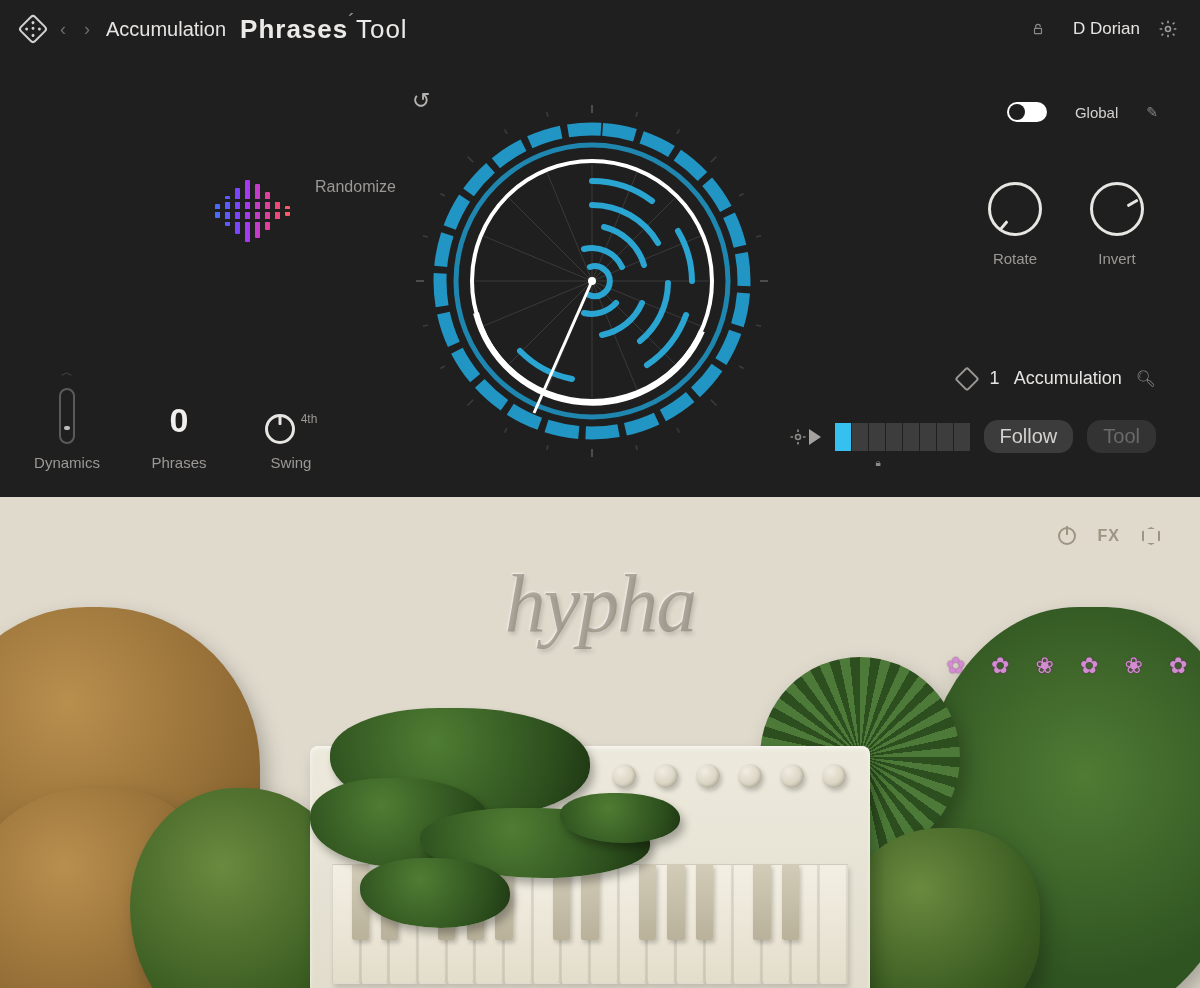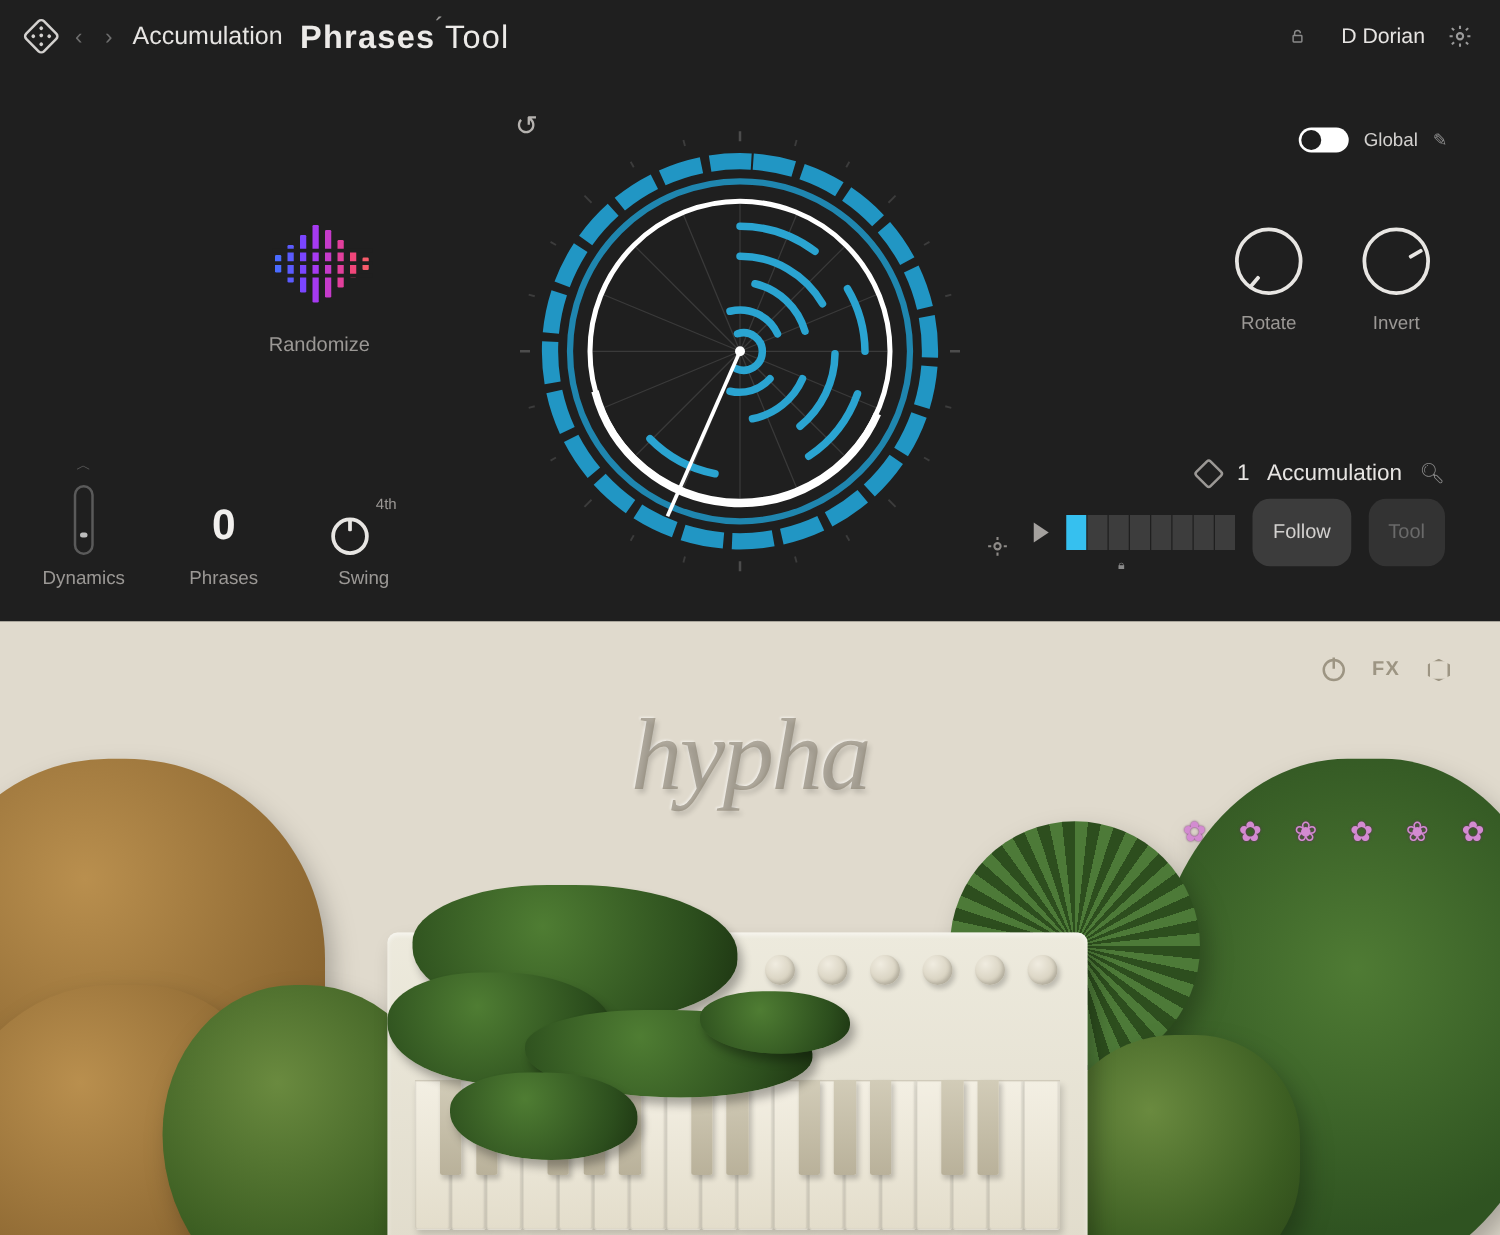--- a/index.html
+++ b/index.html
@@ -30,45 +30,45 @@
   .logo{flex:1;font-size:26px;letter-spacing:1px;font-weight:300;color:#eceae8;}
   .logo .bold{font-weight:700;}
   .lock{width:14px;height:14px;color:#8a8a8a;}
   .scale{font-size:17px;color:#e6e4e2;margin:0 4px 0 14px;cursor:pointer;}
   .gear{width:20px;height:20px;color:#9a9a9a;cursor:pointer;}
 
   .mainrow{flex:1;display:flex;position:relative;}
 
   
   .left{width:382px;display:flex;flex-direction:column;align-items:center;position:relative;}
-  .randwrap{position:absolute;top:120px;left:215px;display:flex;flex-direction:column;align-items:flex-end;gap:24px;cursor:pointer;}
+  .randwrap{position:absolute;top:120px;left:215px;display:flex;flex-direction:row;align-items:flex-start;gap:24px;cursor:pointer;}
   .rand-icon{width:76px;height:66px;position:relative;}
   .rand-icon .bar{position:absolute;width:5px;border-radius:1px;}
   .ctrl-row{position:absolute;bottom:26px;left:32px;display:flex;align-items:flex-end;gap:42px;}
   .ctrl{display:flex;flex-direction:column;align-items:center;gap:10px;min-width:70px;}
   .ctrl .lab{font-size:15px;color:var(--txt-dim);}
   .dyn{width:16px;height:56px;border:2px solid #5a5a5a;border-radius:9px;position:relative;}
   .dyn:before{content:"";position:absolute;bottom:12px;left:3px;right:3px;height:4px;background:#bdbdbd;border-radius:2px;}
   .chev-up{position:absolute;top:-24px;left:2px;color:#5a5a5a;font-size:12px;}
   .bigval{font-size:34px;font-weight:600;color:#f1efed;line-height:48px;}
-  .swing{display:flex;align-items:flex-start;gap:6px;}
+  .swing{display:flex;align-items:flex-end;gap:6px;}
   .sw-knob{width:30px;height:30px;border:3px solid #e8e6e3;border-radius:50%;position:relative;}
   .sw-knob:after{content:"";position:absolute;width:3px;height:9px;background:#e8e6e3;top:-1px;left:50%;transform:translateX(-50%);border-radius:1px;}
   .sup{font-size:12px;color:var(--txt-dim);position:relative;top:-18px;}
 
   
   .center{flex:0 0 420px;display:flex;align-items:center;justify-content:center;position:relative;}
   .undo{position:absolute;top:30px;left:30px;color:#b5b2af;font-size:22px;cursor:pointer;}
   .target-icon{position:absolute;bottom:50px;right:-6px;color:#8d8a87;cursor:pointer;}
   .radar{width:360px;height:360px;position:relative;margin-top:6px;}
   svg.radar-svg{width:100%;height:100%;}
 
   
   .right{flex:1;padding:44px 42px 0 0;position:relative;}
-  .glob-row{display:flex;align-items:center;justify-content:flex-end;gap:12px;}
+  .glob-row{display:flex;align-items:center;justify-content:flex-end;gap:28px;}
   .toggle{width:40px;height:20px;background:#fff;border-radius:20px;position:relative;cursor:pointer;}
   .toggle .knob{position:absolute;width:16px;height:16px;background:#1e1e1e;border-radius:50%;top:2px;left:2px;}
   .pencil{color:#8a8a8a;font-size:14px;cursor:pointer;}
   .knob-row{display:flex;gap:48px;justify-content:flex-end;margin-top:60px;margin-right:14px;}
   .knob{display:flex;flex-direction:column;align-items:center;gap:14px;}
   .kdial{width:54px;height:54px;border:3px solid #e8e6e3;border-radius:50%;position:relative;cursor:pointer;}
   .kdial:after{content:"";position:absolute;width:3px;height:12px;background:#e8e6e3;border-radius:1px;top:3px;left:50%;transform-origin:50% 24px;}
   .kdial.rotate:after{transform:translateX(-50%) rotate(-140deg);}
   .kdial.invert:after{transform:translateX(-50%) rotate(60deg);}
   .klab{font-size:15px;color:var(--txt-dim);}
@@ -78,21 +78,21 @@
   .seq-idx{font-size:18px;color:#e6e4e2;}
   .seq-name{font-size:18px;color:#e6e4e2;}
   .mag{color:#8a8a8a;font-size:16px;cursor:pointer;}
 
   .play-row{position:absolute;right:44px;bottom:44px;display:flex;align-items:center;gap:14px;}
   .play-btn{width:0;height:0;border-left:12px solid #a4a19e;border-top:8px solid transparent;border-bottom:8px solid transparent;cursor:pointer;}
   .steps{display:flex;gap:1px;}
   .step{width:16px;height:28px;background:#3d3d3d;}
   .step.on{background:#36c0ef;}
   .step-lock{position:absolute;font-size:10px;color:#8a8a8a;left:41px;bottom:-18px;}
-  .pill{padding:18px 16px;background:var(--pill);border-radius:14px;font-size:16px;color:var(--txt);cursor:pointer;text-align:center;}
+  .pill{padding:5px 16px;background:var(--pill);border-radius:14px;font-size:20px;color:var(--txt);cursor:pointer;text-align:center;}
   .pill.dim{color:#6a6a6a;background:#333;}
 
   
   .bottom{height:491px;background:var(--cream);position:relative;overflow:hidden;}
   .bot-topbar{position:absolute;top:30px;right:40px;display:flex;align-items:center;gap:22px;color:var(--cream-dark);}
   .power{width:18px;height:18px;border:2px solid var(--cream-dark);border-radius:50%;position:relative;cursor:pointer;}
   .power:after{content:"";position:absolute;width:2px;height:9px;background:var(--cream-dark);top:-3px;left:50%;transform:translateX(-50%);}
   .fx{font-size:16px;font-weight:700;letter-spacing:1px;cursor:pointer;}
   .hex{width:18px;height:18px;position:relative;cursor:pointer;}
   .hex:before{content:"";position:absolute;inset:0;border:2px solid var(--cream-dark);transform:rotate(0deg);clip-path:polygon(50% 0,100% 25%,100% 75%,50% 100%,0 75%,0 25%);}

